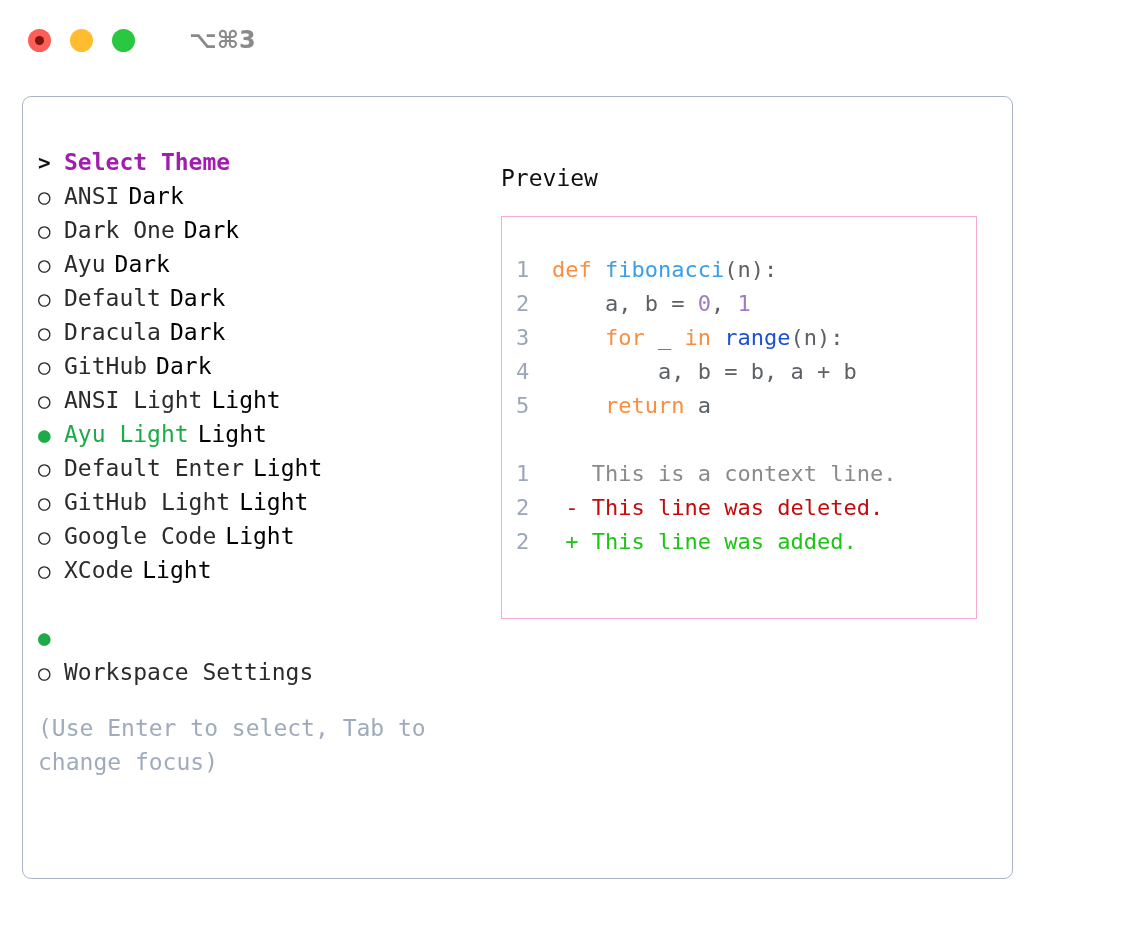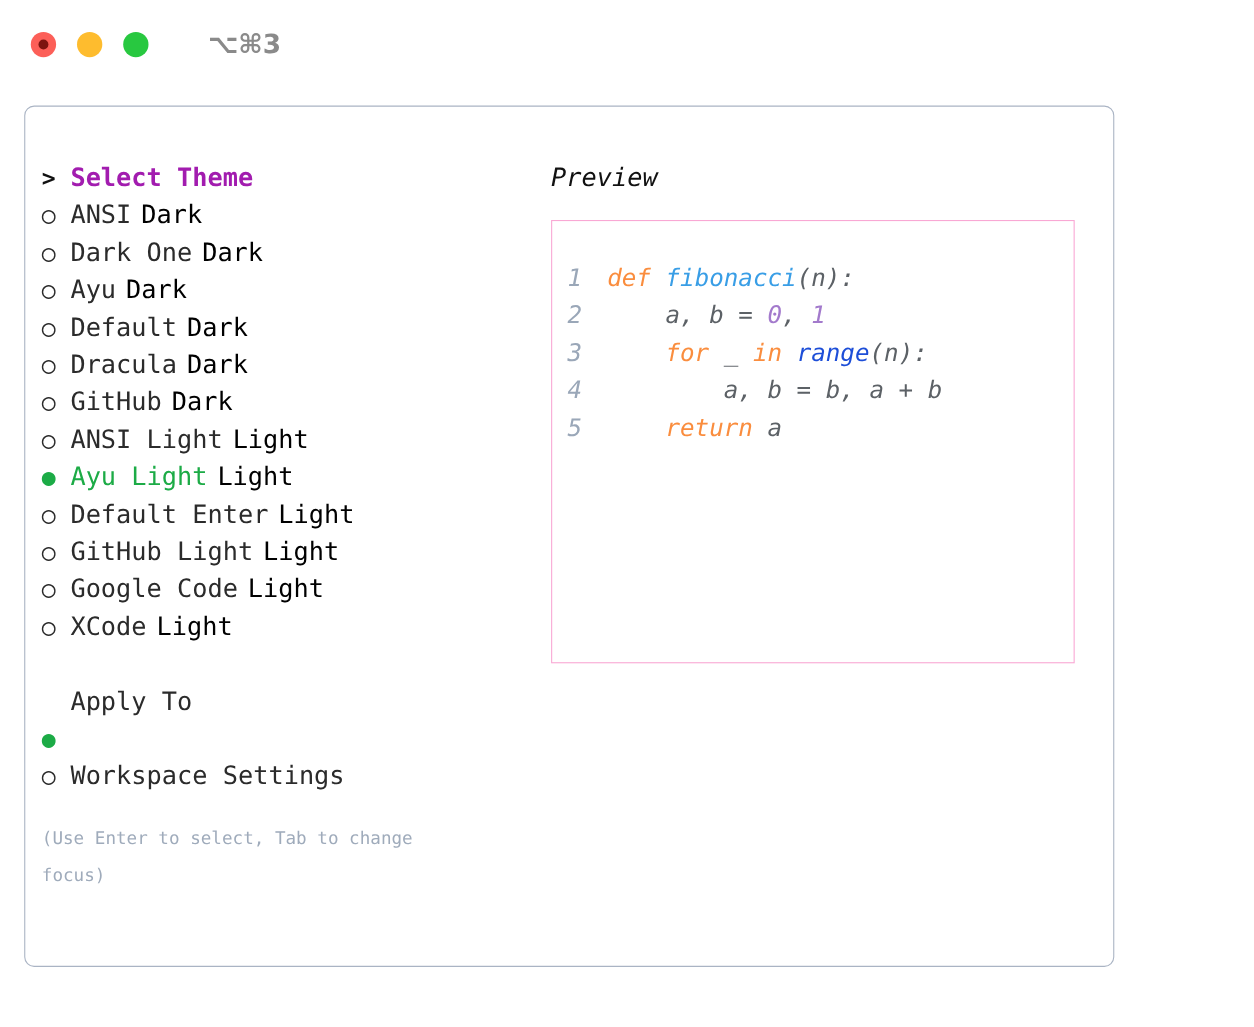--- a/index.html
+++ b/index.html
@@ -135,34 +135,33 @@
     height: 34px;
     align-items: baseline;
     font-size: 23px;
     line-height: 34px;
     white-space: pre;
   }
   .section-head .marker { color: transparent; }
 
   .hint {
     margin-top: 22px;
-    font-size: 16px;
+    font-size: 23px;
     line-height: 34px;
     color: #9fabbb;
     width: 400px;
     white-space: normal;
   }
 
   
   .right-col {
     position: absolute;
     left: 478px;
-    top: 48px;
+    top: 64px;
     width: 500px;
-    font-style: italic;
   }
   .preview-title {
     font-size: 23px;
     line-height: 34px;
     color: #111111;
     height: 34px;
     white-space: pre;
   }
   .preview-box {
     margin-top: 21px;
@@ -229,24 +228,20 @@
             <div class="row"><span class="marker">○</span><span class="label">ANSI Light</span><span class="suffix">Light</span></div>
             <div class="row"><span class="marker sel">●</span><span class="label sel">Ayu Light</span><span class="suffix">Light</span></div>
             <div class="row"><span class="marker">○</span><span class="label">Default Enter</span><span class="suffix">Light</span></div>
             <div class="row"><span class="marker">○</span><span class="label">GitHub Light</span><span class="suffix">Light</span></div>
             <div class="row"><span class="marker">○</span><span class="label">Google Code</span><span class="suffix">Light</span></div>
             <div class="row"><span class="marker">○</span><span class="label">XCode</span><span class="suffix">Light</span></div>
           </div>
 
         <div class="spacer-row"></div>
 
-        <div class="section-head">
-          <span class="marker">&nbsp;</span>
-          <span class="label">Apply To</span>
-        </div>
 
         <div id="apply-items">
             <div class="row"><span class="marker sel">●</span></div>
             <div class="row"><span class="marker">○</span><span class="label">Workspace Settings</span></div>
           </div>
 
         <div class="hint">(Use Enter to select, Tab to change focus)</div>
       </div>
 
       <div class="right-col">
@@ -254,18 +249,23 @@
 
         <div class="preview-box">
           <div id="code-block">
               <div class="code-line"><span class="lineno">1</span><span class="tok-kw">def</span><span class="tok-txt"> </span><span class="tok-fn">fibonacci</span><span class="tok-txt">(n):</span></div>
               <div class="code-line"><span class="lineno">2</span><span class="tok-txt">    a, b = </span><span class="tok-num">0</span><span class="tok-txt">, </span><span class="tok-num">1</span></div>
               <div class="code-line"><span class="lineno">3</span><span class="tok-txt">    </span><span class="tok-kw">for</span><span class="tok-txt"> _ </span><span class="tok-kw">in</span><span class="tok-txt"> </span><span class="tok-call">range</span><span class="tok-txt">(n):</span></div>
               <div class="code-line"><span class="lineno">4</span><span class="tok-txt">        a, b = b, a + b</span></div>
               <div class="code-line"><span class="lineno">5</span><span class="tok-txt">    </span><span class="tok-kw">return</span><span class="tok-txt"> a</span></div>
             </div>
           <div class="gap-line"></div>
+          <div id="diff-block">
+              <div class="code-line"><span class="lineno">1</span><span class="tok-ctx">   This is a context line.</span></div>
+              <div class="code-line"><span class="lineno">2</span><span class="tok-del"> - This line was deleted.</span></div>
+              <div class="code-line"><span class="lineno">2</span><span class="tok-add"> + This line was added.</span></div>
+            </div>
         </div>
       </div>
 
     </div>
   </div>
 </div>
 
 </body></html>

